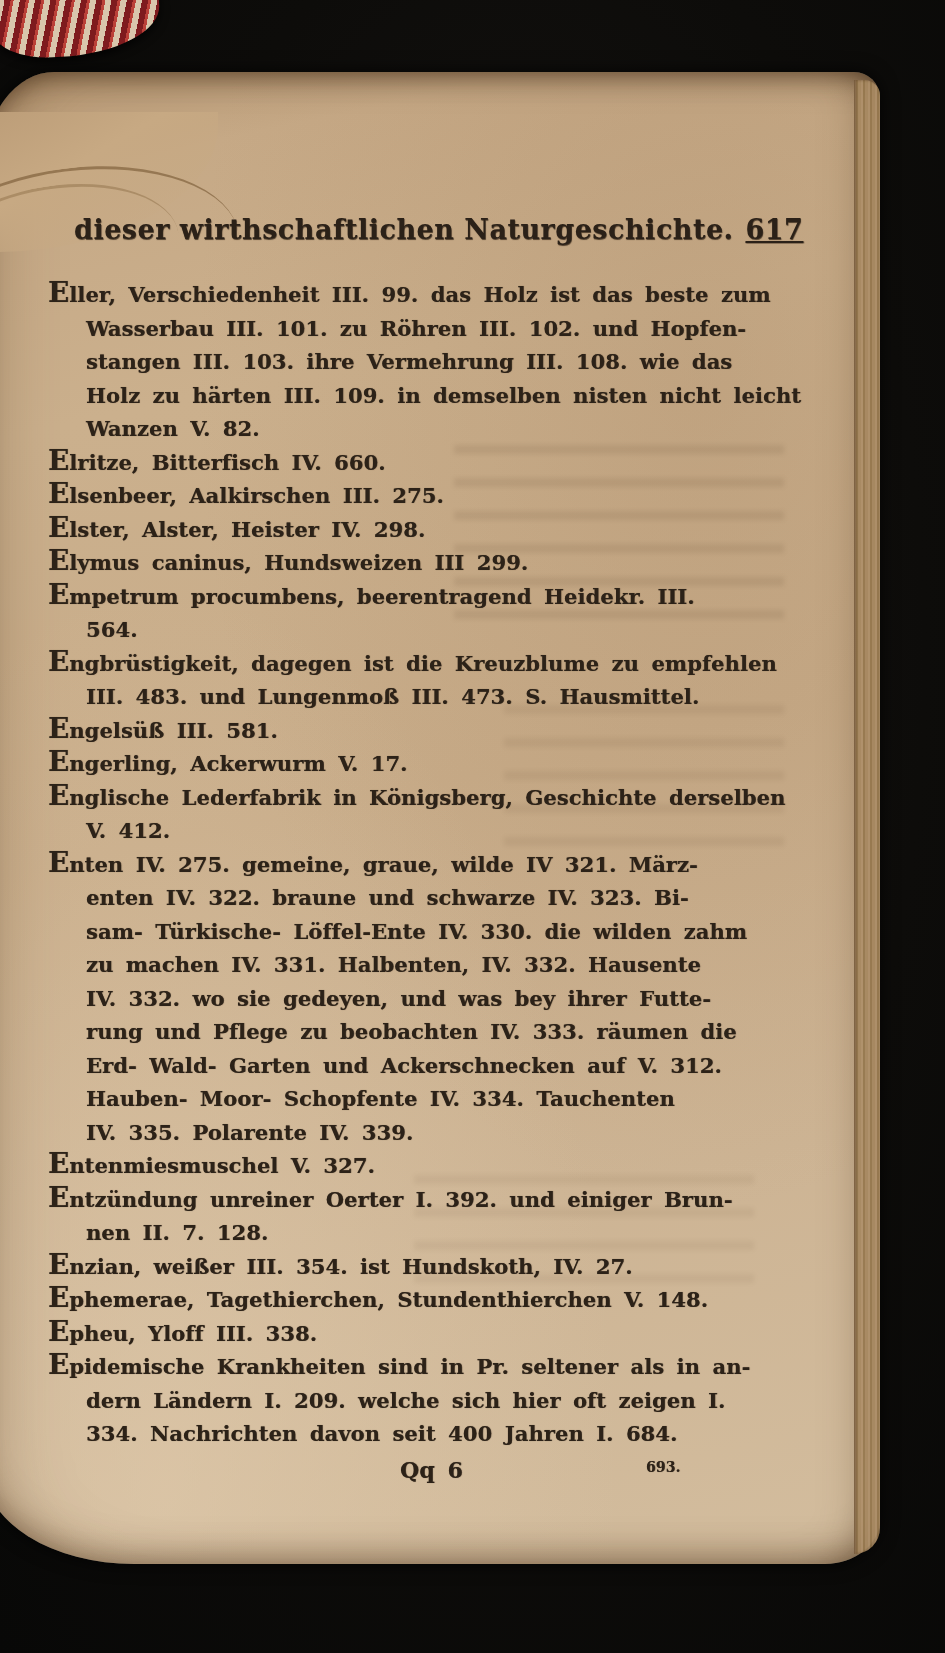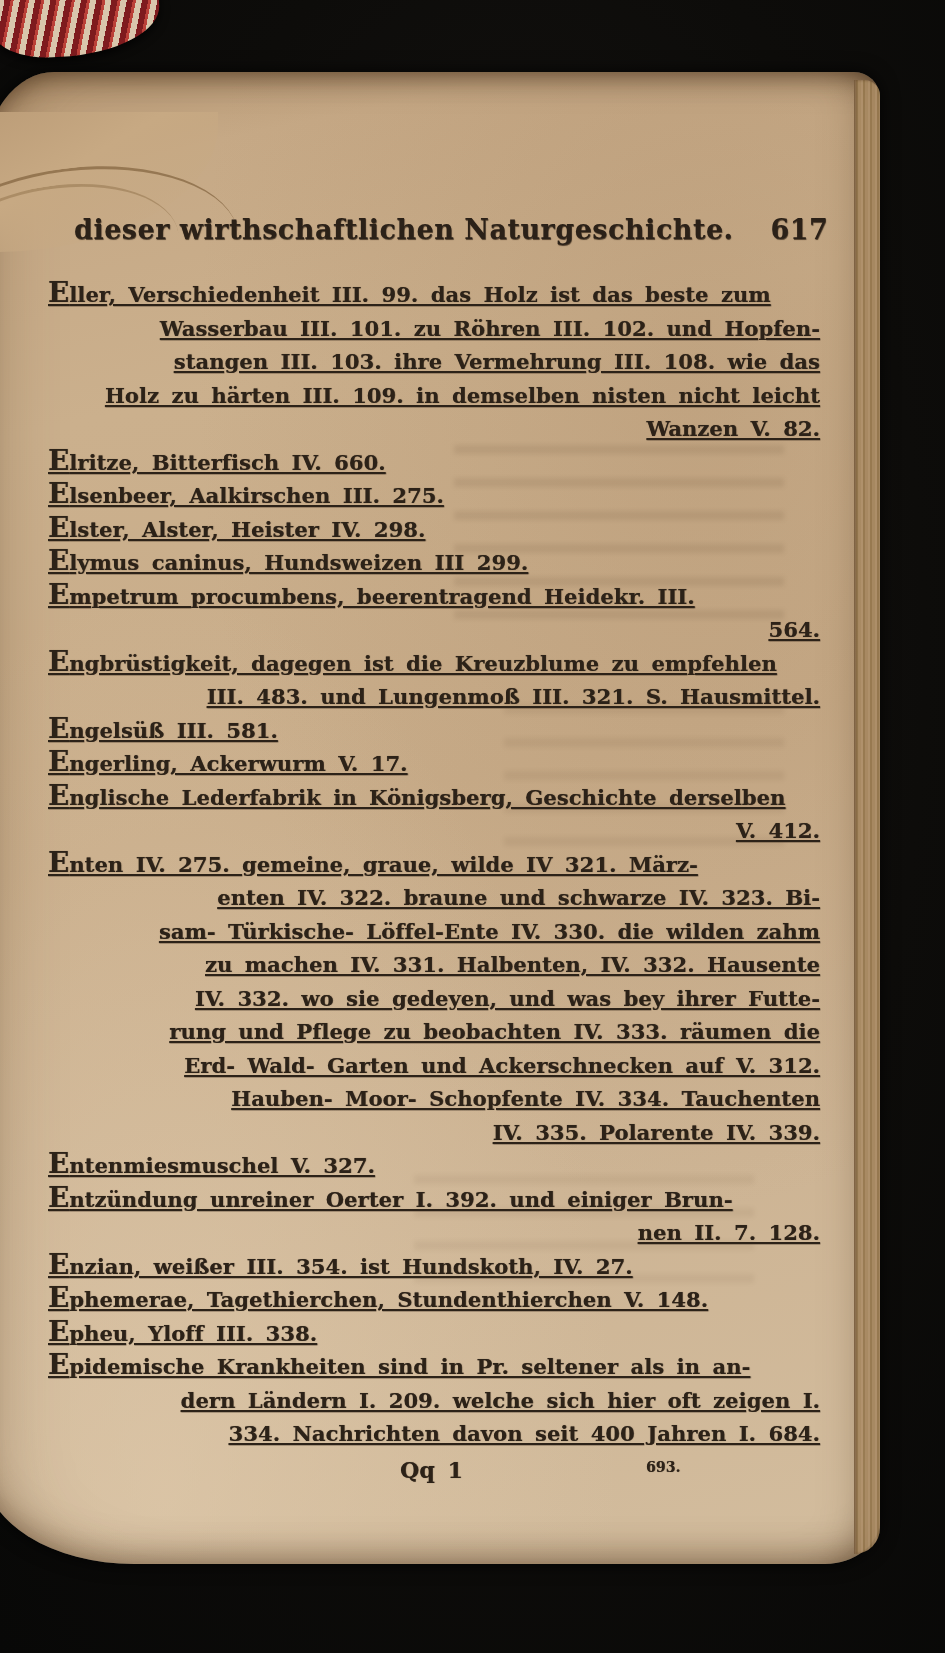--- a/index.html
+++ b/index.html
@@ -61,31 +61,31 @@
   .ghost.g2{left:520px;top:620px;width:280px;height:170px;opacity:.09;}
   .ghost.g3{left:430px;top:1090px;width:340px;height:140px;opacity:.08;}
 
   
   .header{
     position:absolute;left:90px;top:142px;width:720px;
     font-size:27px;font-weight:700;color:#2b2118;
     text-shadow:0.5px 0.5px 0.8px rgba(43,30,18,.75);
     letter-spacing:.5px;white-space:nowrap;
   }
-  .header .pageno{margin-left:37px;}
+  .header .pageno{margin-left:12px;text-decoration:underline;}
 
   
   .text-block{
     position:absolute;left:64px;top:206px;width:772px;
     font-size:21px;font-weight:700;color:#2c2218;
     text-shadow:0.4px 0.4px 0.7px rgba(43,30,18,.7);
-    word-spacing:5px;letter-spacing:.1px;text-decoration:underline;
+    word-spacing:5px;letter-spacing:.1px;
   }
   .text-block p{margin:0;line-height:33.5px;white-space:nowrap;}
-  .text-block p.cont{margin-left:38px;text-align:right;}
+  .text-block p.cont{margin-left:38px;}
   .text-block p.first::first-letter{font-size:1.32em;line-height:1;}
 
   
   .footer-line{position:relative;height:36px;margin-top:6px;}
   .footer-line .sig{position:absolute;left:352px;top:0;font-size:22px;font-weight:700;color:#2c2218;
     text-shadow:0.4px 0.4px 0.7px rgba(43,30,18,.7);}
   .footer-line .catch{position:absolute;left:598px;top:2px;font-size:14px;font-weight:700;color:#2c2218;
     text-shadow:0.4px 0.4px 0.7px rgba(43,30,18,.7);}
 </style>
 </head>
@@ -137,21 +137,21 @@
       </div>
 
       <div>
         <p class="first">Empetrum procumbens, beerentragend Heidekr. III.</p>
         <p class="cont">564.</p>
       </div>
 
 
       <div>
         <p class="first">Engbrüstigkeit, dagegen ist die Kreuzblume zu empfehlen</p>
-        <p class="cont">III. 483. und Lungenmoß III. 321. S. Hausmittel.</p>
+        <p class="cont">III. 483. und Lungenmoß III. 473. S. Hausmittel.</p>
       </div>
 
       <div>
         <p class="first">Engelsüß III. 581.</p>
       </div>
 
       <div>
         <p class="first">Engerling, Ackerwurm V. 17.</p>
       </div>
 
@@ -193,21 +193,21 @@
         <p class="first">Epheu, Yloff III. 338.</p>
       </div>
 
       <div>
         <p class="first">Epidemische Krankheiten sind in Pr. seltener als in an-</p>
         <p class="cont">dern Ländern I. 209. welche sich hier oft zeigen I.</p>
         <p class="cont">334. Nachrichten davon seit 400 Jahren I. 684.</p>
       </div>
 
       <div class="footer-line">
-        <span class="sig">Qq 1</span>
+        <span class="sig">Qq 6</span>
         <span class="catch">693.</span>
       </div>
 
     </div>
 
     <div class="page-edges"></div>
 
   </div>
 </div>
 

